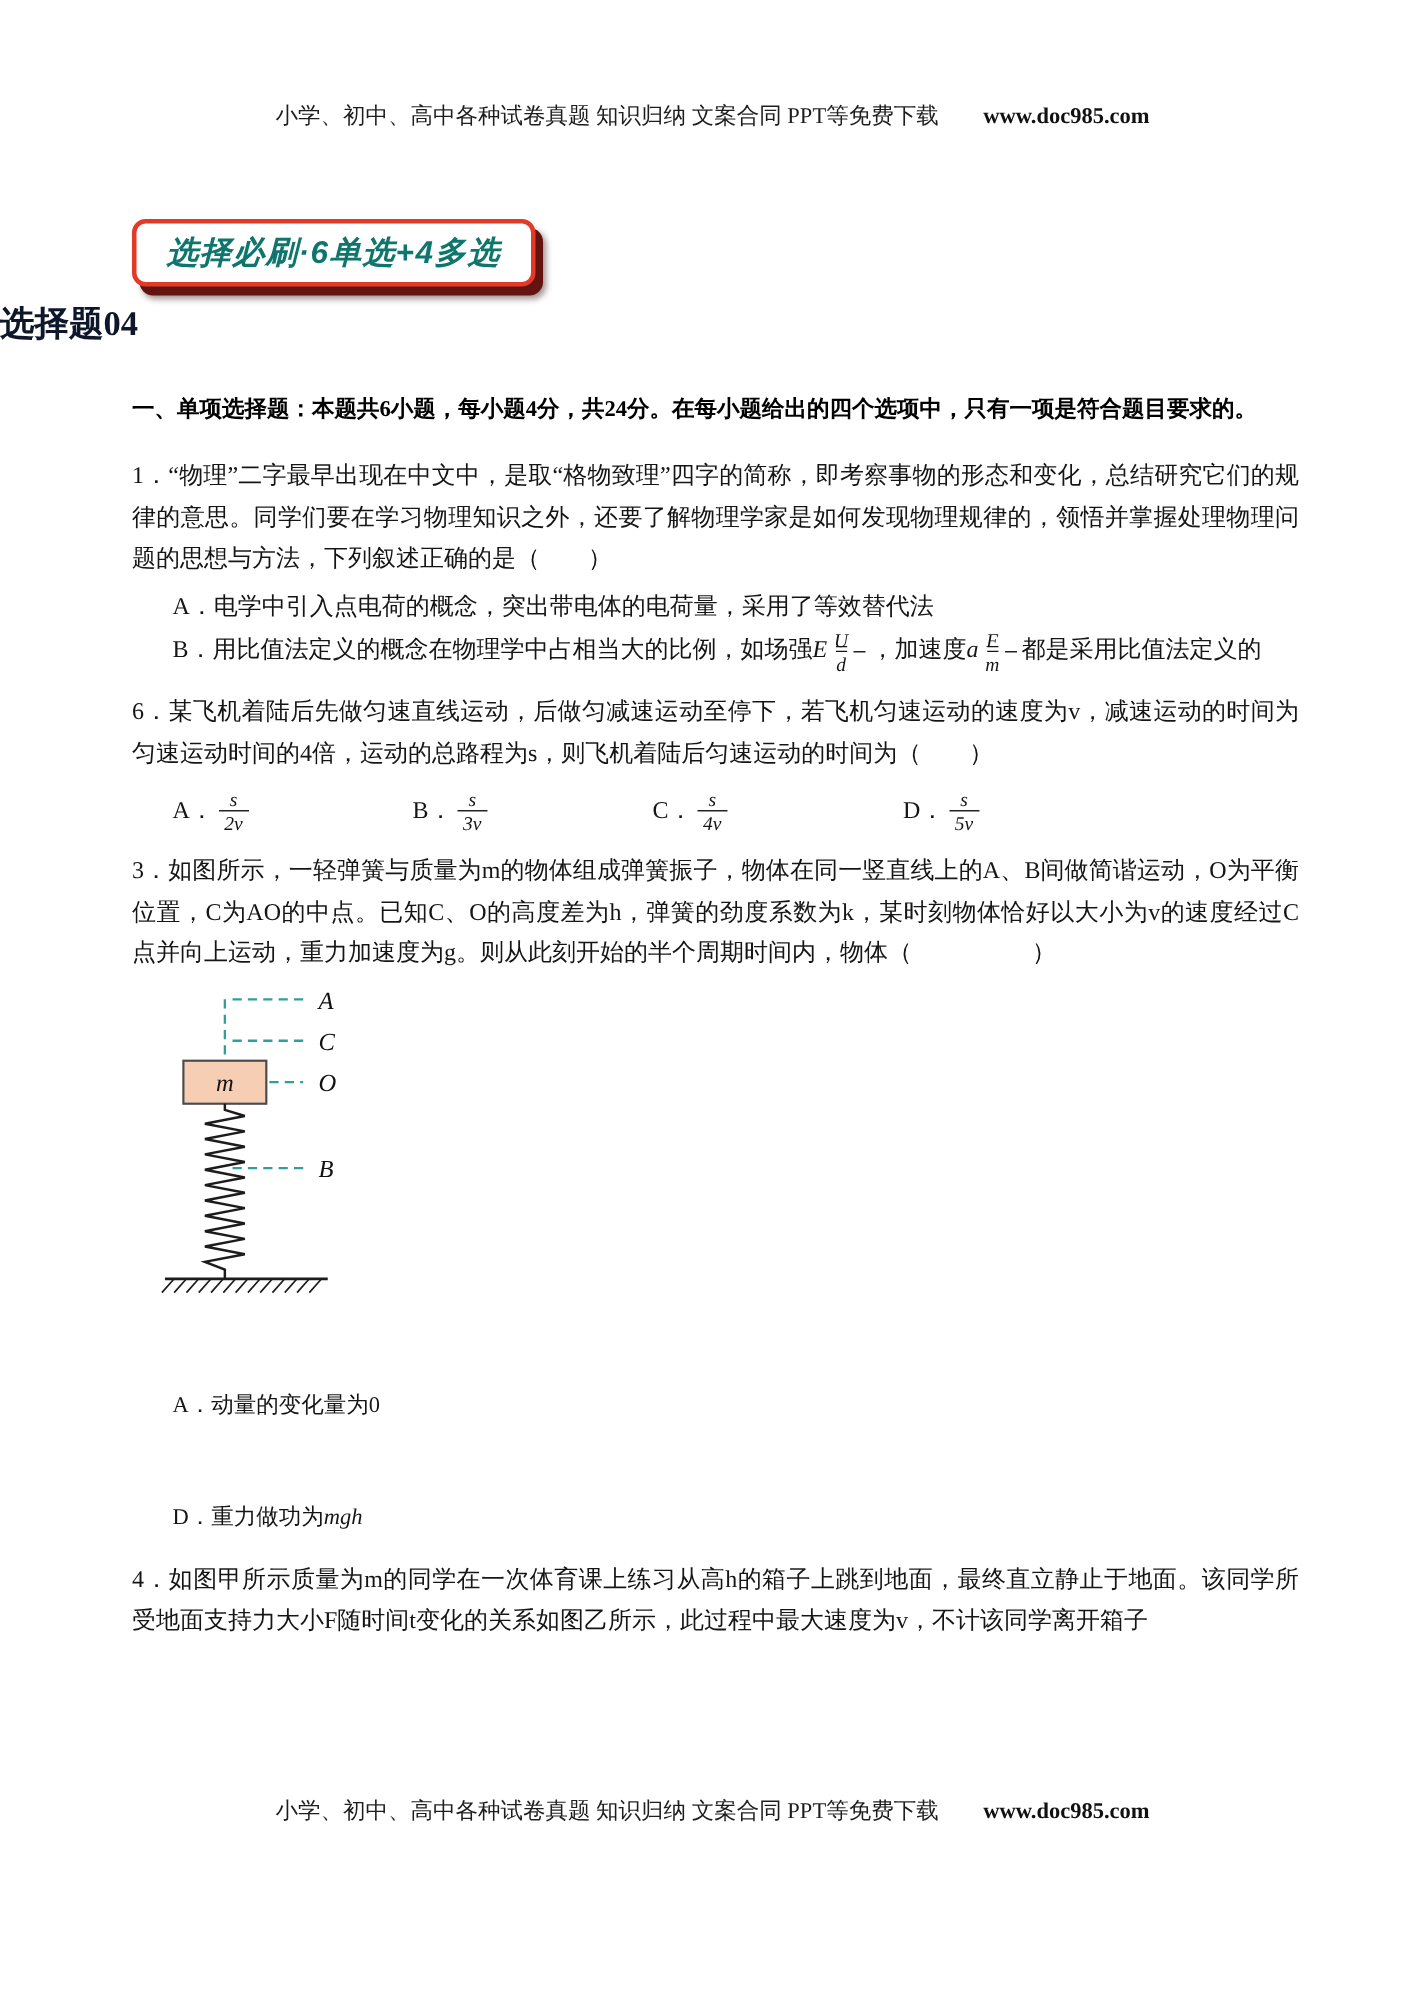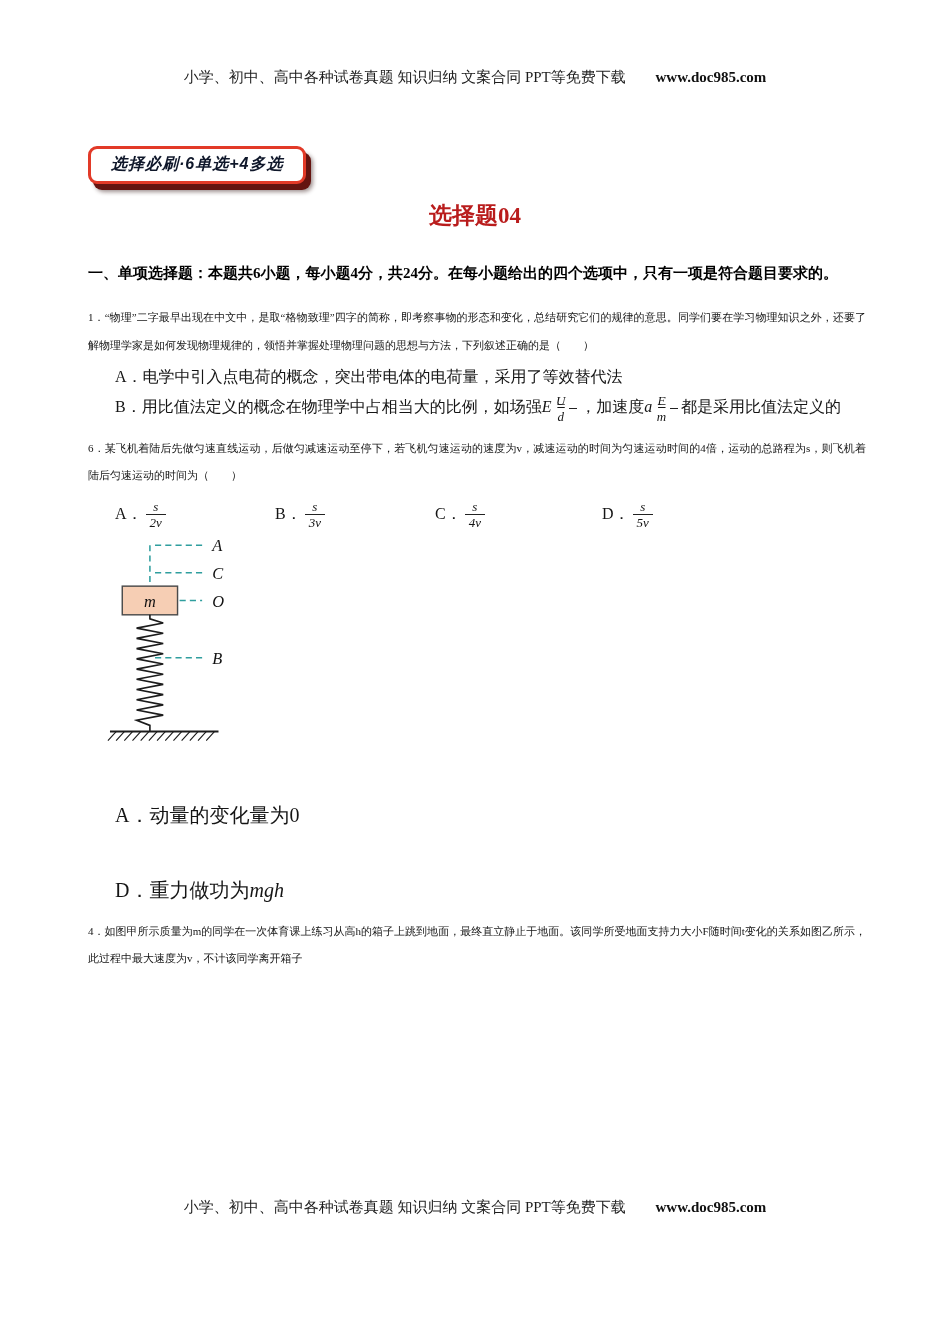--- a/index.html
+++ b/index.html
@@ -5,37 +5,37 @@
   html,body{margin:0;padding:0;background:#ffffff;}
   .page{position:relative;width:950px;height:1344px;background:#fff;overflow:hidden;
         font-family:"Liberation Serif","DejaVu Serif",serif;color:#151515;border-radius:29px;}
   .hdr{position:absolute;left:0;right:0;text-align:center;font-size:15px;color:#1d1d1d;white-space:nowrap;}
   .hdr-top{top:68px;}
   .hdr-bottom{top:1198px;}
   .hdr .site{margin-left:26px;font-weight:bold;color:#111;}
   .banner{position:absolute;top:146px;left:88px;display:inline-block;padding:5px 20px 6px;
           border:3px solid #e23a28;border-radius:9px;background:#fff;
           box-shadow:5px 6px 0 #641410, 7px 8px 4px rgba(40,10,8,.45);
-          font-size:16px;font-weight:bold;font-style:italic;color:#0f172a;letter-spacing:1px;
+          font-size:21px;font-weight:bold;font-style:italic;color:#0f766e;letter-spacing:1px;
           font-family:"Liberation Sans","DejaVu Sans",sans-serif;}
-  .title{position:absolute;top:200px;left:0;right:0;margin:0;text-align:center;
-         font-size:23px;font-weight:bold;color:#b91c1c;}
+  .title{position:absolute;top:200px;left:0;right:0;margin:0;text-align:left;
+         font-size:23px;font-weight:bold;color:#0f172a;}
   .content{position:absolute;top:258px;left:88px;width:778px;}
   .section-heading{margin:0 0 16px;font-size:15px;font-weight:bold;line-height:30px;text-align:justify;color:#000;}
-  .stem{margin:12px 0 4px;font-size:11px;line-height:27.5px;text-align:justify;}
+  .stem{margin:12px 0 4px;font-size:16px;line-height:27.5px;text-align:justify;}
   .option{margin:2px 0;padding-left:52px;text-indent:-25px;font-size:16px;line-height:27.5px;text-align:justify;}
   .mathv{font-style:italic;}
   .frac{display:inline-block;text-align:center;vertical-align:-9px;line-height:1;margin:0 3px;font-style:italic;}
   .frac .num{display:block;font-size:13px;padding:0 4px 1px;}
   .frac .den{display:block;font-size:13px;border-top:1px solid #222;padding:1px 4px 0;}
   .q2-row{display:flex;margin:10px 0 8px;padding-left:27px;font-size:16px;align-items:center;}
   .q2-opt{width:160px;display:flex;align-items:center;}
   .q2-opt:nth-child(3){width:167px;}
   .fig-wrap{margin:8px 0 6px 0;}
-  .opt-row{display:flex;font-size:20px;line-height:31px;padding-left:27px;margin-top:44px;}
+  .opt-row{display:flex;font-size:15px;line-height:31px;padding-left:27px;margin-top:44px;}
   .opt-row .c1{width:305px;}
   .dash{stroke:#2f9e9e;stroke-width:1.5;stroke-dasharray:6 4;fill:none;}
   .ink{stroke:#1c1c1c;fill:none;}
   .figlabel{font-size:16px;font-style:italic;fill:#111;font-family:"Liberation Serif","DejaVu Serif",serif;}
 </style>
 </head>
 <body>
 
 <div class="page">
 
@@ -83,20 +83,21 @@
         </span>
       <span class="q2-opt">
           <span>D．</span>
           <span class="frac">
             <span class="num">s</span>
             <span class="den">5v</span>
           </span>
         </span>
     </div>
 
+    <p class="stem">3．如图所示，一轻弹簧与质量为m的物体组成弹簧振子，物体在同一竖直线上的A、B间做简谐运动，O为平衡位置，C为AO的中点。已知C、O的高度差为h，弹簧的劲度系数为k，某时刻物体恰好以大小为v的速度经过C点并向上运动，重力加速度为g。则从此刻开始的半个周期时间内，物体（　　　　　）</p>
 
     <div class="fig-wrap">
       <svg width="175" height="215" viewBox="0 0 160 210">
         <g>
           <line class="dash" x1="55" y1="8" x2="55" y2="48"></line>
           <line class="dash" x1="60" y1="8" x2="106" y2="8"></line>
           <line class="dash" x1="60" y1="35" x2="106" y2="35"></line>
           <line class="dash" x1="84" y1="62" x2="106" y2="62"></line>
           <line class="dash" x1="60" y1="118" x2="108" y2="118"></line>
         </g>

